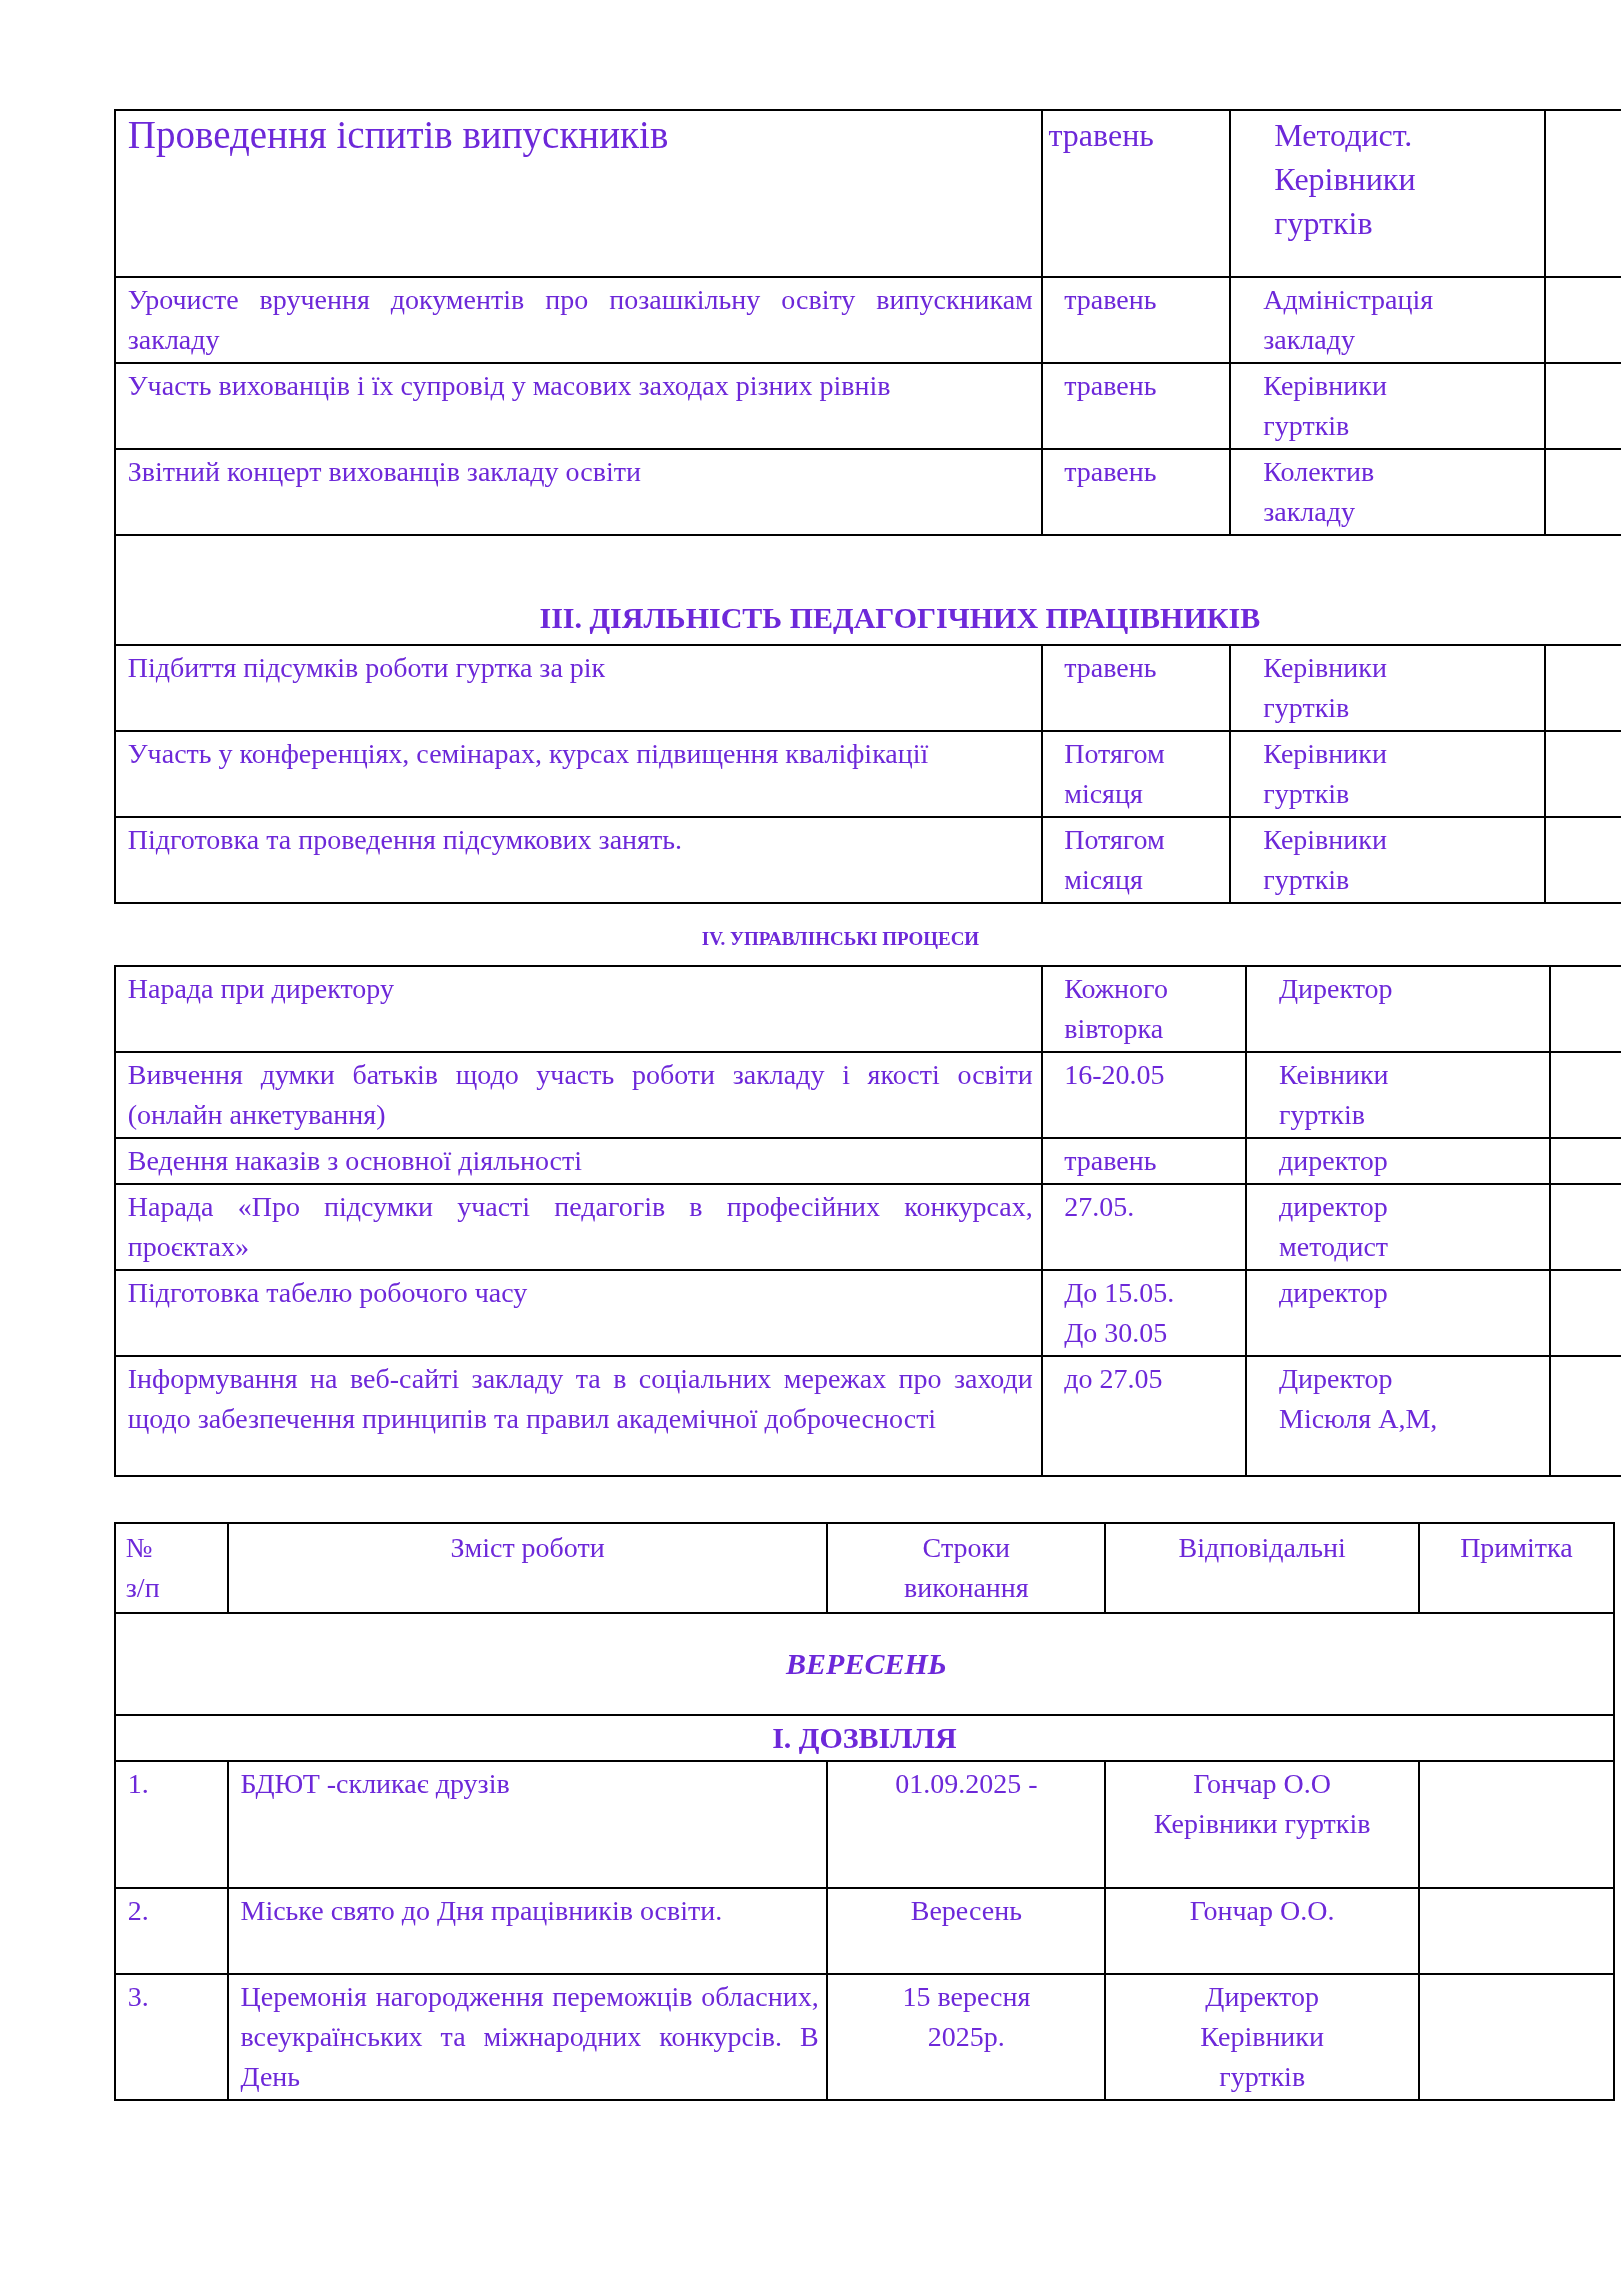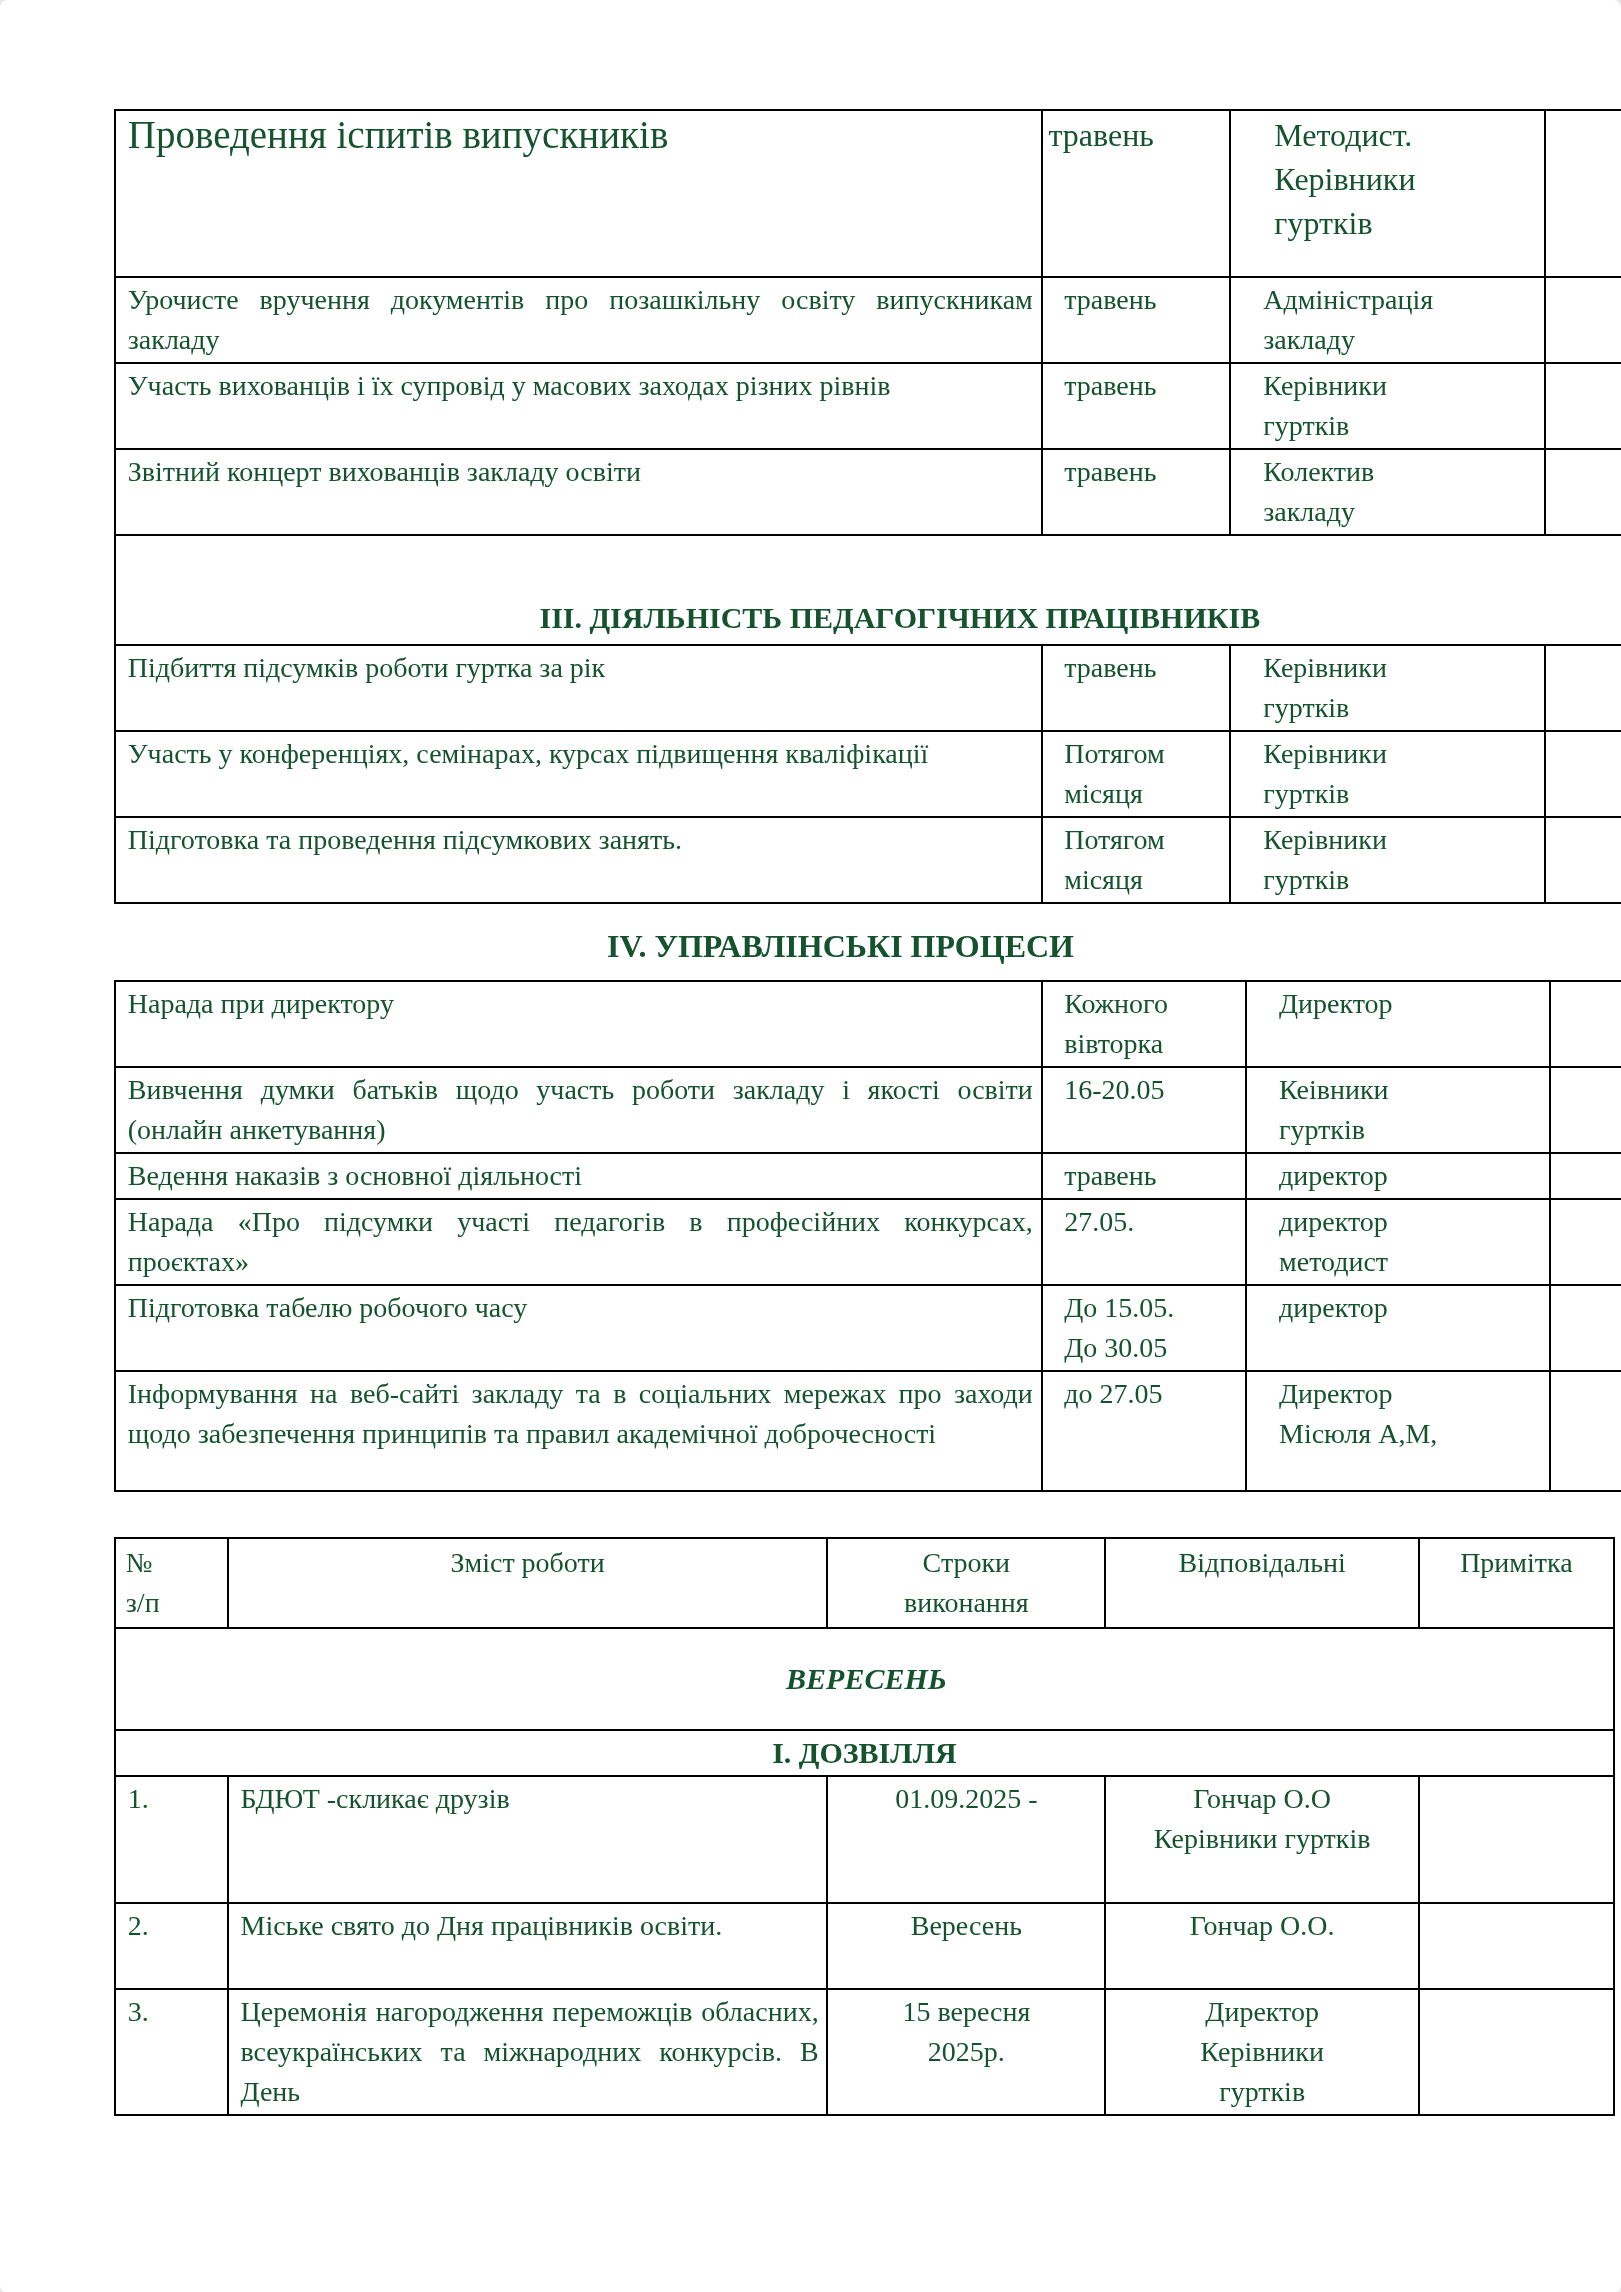--- a/index.html
+++ b/index.html
@@ -1,19 +1,19 @@
 <!DOCTYPE html>
 <html><head>
 <meta charset="utf-8">
 <style>
   html,body{margin:0;padding:0;background:#e8e8e8;}
   .page{
     width:1621px;height:2293px;background:#ffffff;margin:0 auto;
-    font-family:"Liberation Serif","DejaVu Serif",serif;color:#14532d;
-    position:relative;overflow:hidden;border-radius:8px;
+    font-family:"Liberation Serif","DejaVu Serif",serif;color:#6d28d9;
+    position:relative;overflow:hidden;
   }
   .content{margin-left:114px;width:1453px;}
   table{border-collapse:collapse;table-layout:fixed;}
   td{
     border:2px solid #000;border-top-width:2.9px;border-bottom-width:2.9px;
     vertical-align:top;font-size:28px;line-height:40px;
     white-space:pre-line;padding:2px 7.8px 2px 11.8px;overflow:hidden;
   }
   
   .t4{width:1453px;}
@@ -26,21 +26,21 @@
   .row1 .c{font-size:39px;white-space:normal;}
   .row1 .t{padding-left:5.9px;}
   .row1 .r{padding-left:43px;}
   .flush{padding-left:3.9px;}
   .sectcell{
     vertical-align:bottom;text-align:center;font-weight:bold;
     font-size:30px;white-space:normal;padding-bottom:5.9px;
   }
   
   .h-iv{
-    text-align:center;font-weight:bold;font-size:32px;
+    text-align:center;font-weight:bold;font-size:19px;
     margin:23.5px 0 15.7px 0;
   }
   .h-title{
     text-align:center;font-weight:bold;font-size:41px;line-height:47px;
     margin:7.8px 0 5.9px 0;letter-spacing:-1px;
   }
   .goal{
     margin:3.9px 23.5px 0 76px;text-align:justify;
     font-size:29px;line-height:43px;
   }

